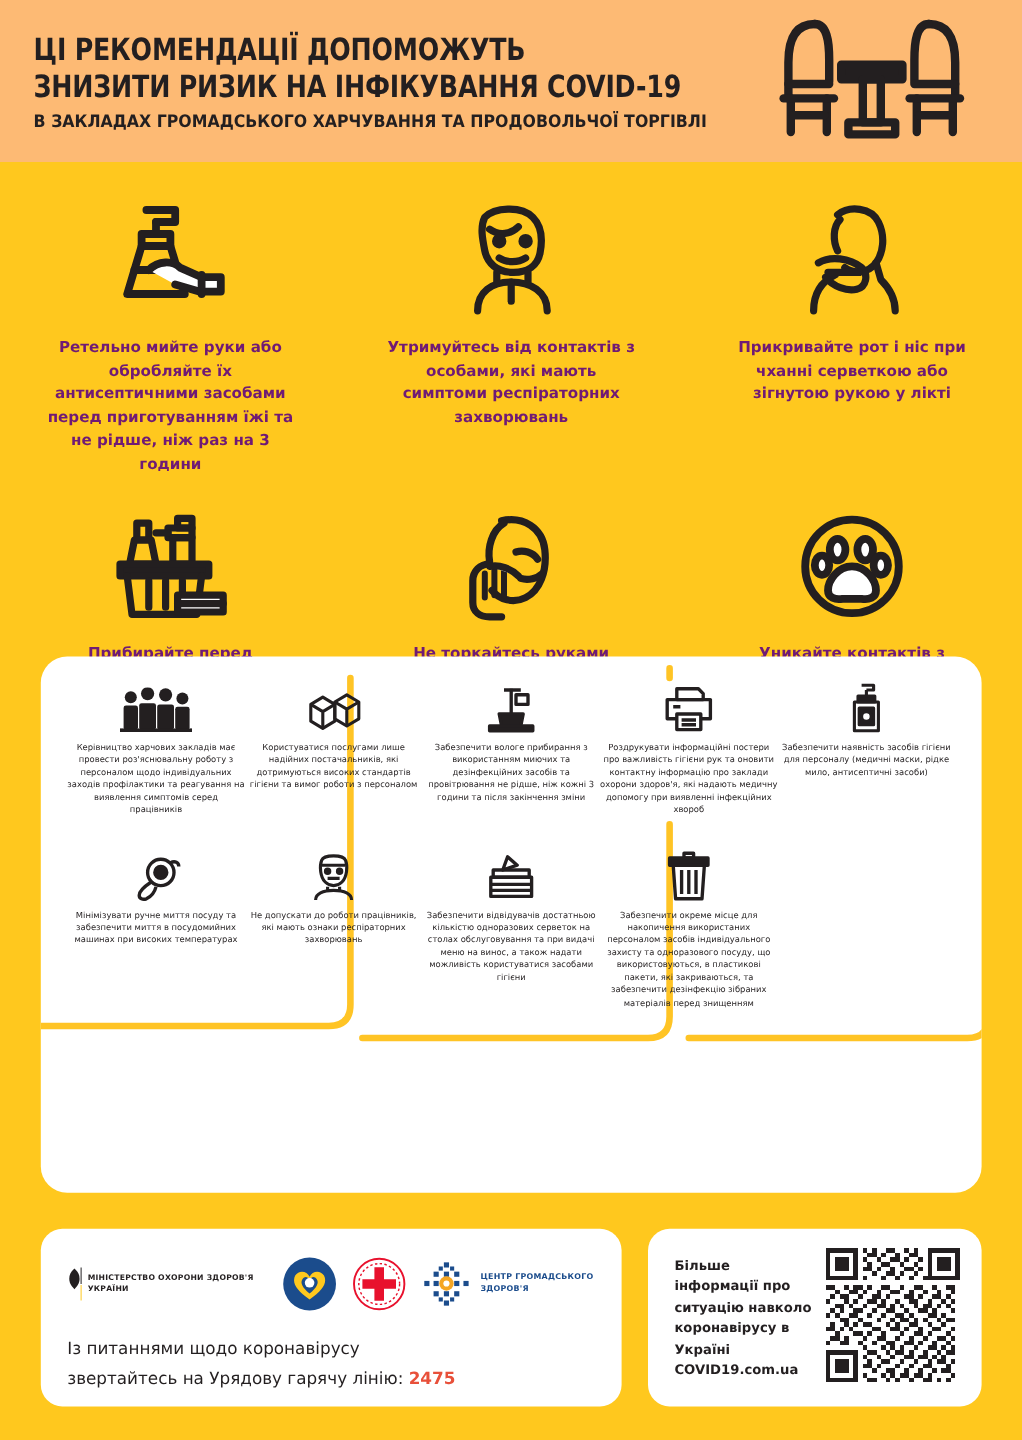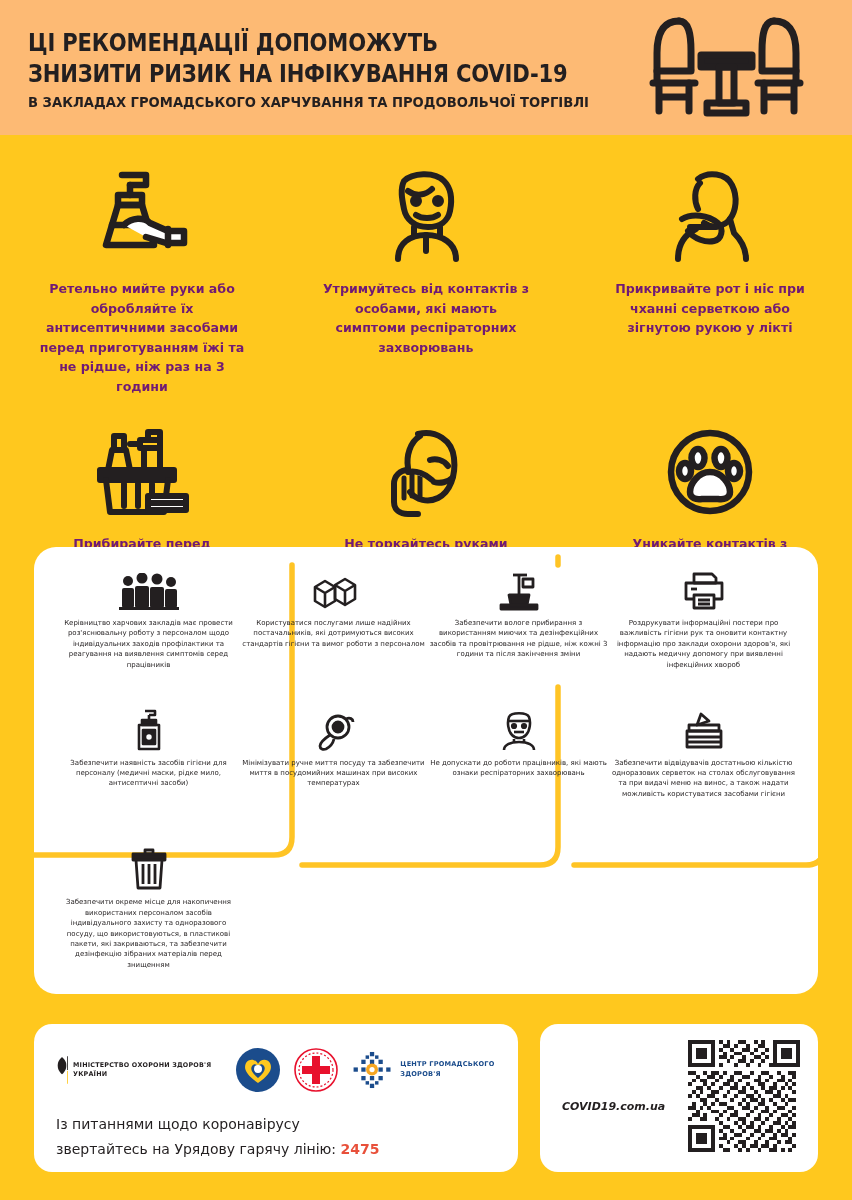--- a/index.html
+++ b/index.html
@@ -57,21 +57,21 @@
 
   
   #card {
     position:absolute; left:34px; top:547px;
     width:784px; height:447px;
     background:#ffffff; border-radius:22px;
   }
   #connectors { position:absolute; left:0; top:0; width:784px; height:447px; }
   #grid {
     position:absolute; left:0; top:0; width:784px; height:447px;
-    display:grid; grid-template-columns:1fr 1fr 1fr 1fr;
+    display:grid; grid-template-columns:1fr 1fr 1fr 1fr 1fr;
     grid-template-rows:1fr 1fr 1fr;
     padding:18px 22px 10px 22px;
   }
   .cell { display:flex; flex-direction:column; align-items:center; text-align:center; }
   .cell-icon { height:46px; display:flex; align-items:flex-end; justify-content:center; }
   .cell-txt {
     font-size:7px; line-height:10.4px; color:#231f20;
     max-width:205px; margin-top:7px; font-weight:500;
     font-family:"DejaVu Sans", sans-serif;
   }
@@ -104,21 +104,21 @@
   #footer-right {
     position:absolute; left:540px; top:1024px;
     width:278px; height:148px;
     background:#ffffff; border-radius:18px;
     display:flex; align-items:center; padding:0 18px 0 22px; gap:8px;
   }
   #qr-caption {
     font-size:11px; line-height:17.5px; font-weight:bold; color:#231f20;
     flex:1 1 auto; font-family:"DejaVu Sans", sans-serif;
   }
-  #qr-url { font-weight:bold;font-style:italic; }
+  #qr-url { font-weight:bold; }
   #qr-box { flex:0 0 auto; }
 </style>
 </head>
 <body>
 
 <div id="page">
 
   <div id="header">
     <div class="head-text">
       <div class="head-l1">ЦІ РЕКОМЕНДАЦІЇ ДОПОМОЖУТЬ</div>
@@ -446,21 +446,21 @@
 
     <div id="hotline">
       <span>Із питаннями щодо коронавірусу</span><br>
       <span>звертайтесь на Урядову гарячу лінію:</span>
       <span id="hotline-num">2475</span>
     </div>
   </div>
 
   <div id="footer-right">
     <div id="qr-caption">
-      <br>
+      <span>Більше інформації про ситуацію навколо коронавірусу в Україні</span><br>
       <span id="qr-url">COVID19.com.ua</span>
     </div>
     <div id="qr-box">
       <svg width="112" height="112" viewBox="0 0 29 29" shape-rendering="crispEdges">
         <rect width="29" height="29" fill="#ffffff"></rect>
         <g fill="#231f20">
           <path d="M0 0h7v7h-7z"></path>
             <path d="M1 1h5v5h-5z" fill="#fff"></path>
             <path d="M2 2h3v3h-3z"></path>
           <path d="M22 0h7v7h-7z"></path>

